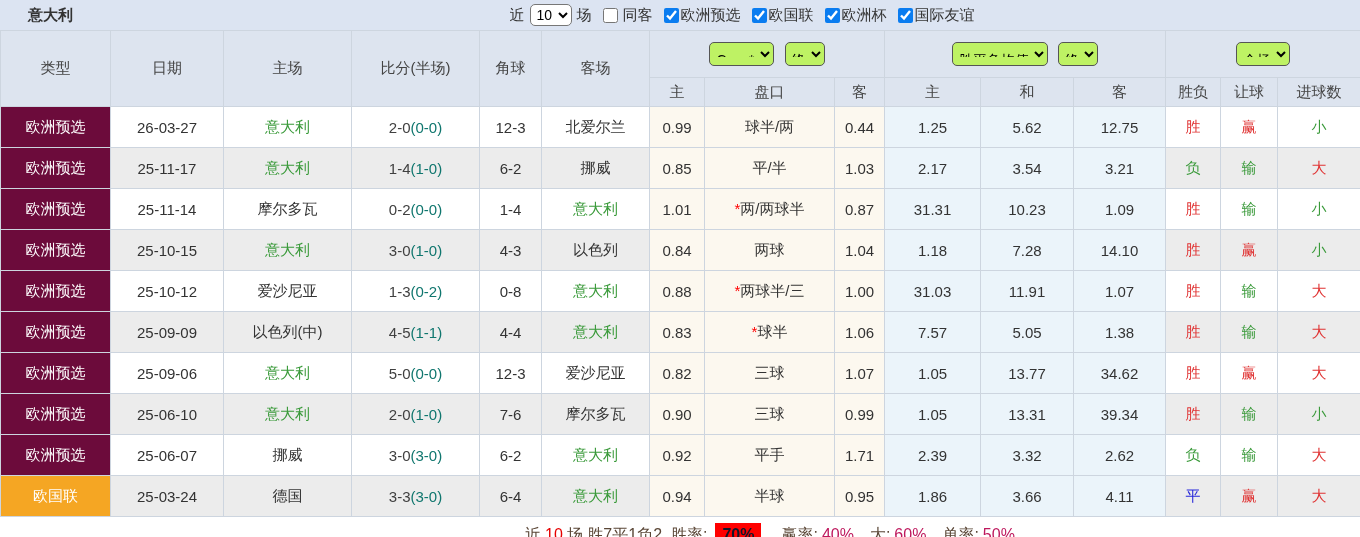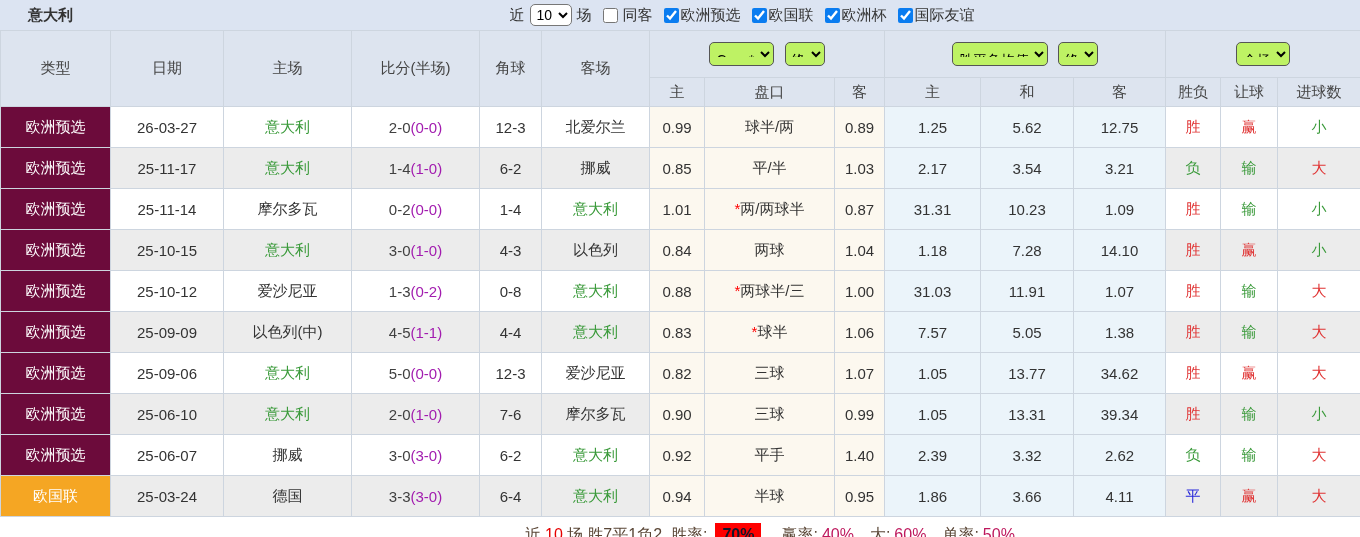--- a/index.html
+++ b/index.html
@@ -27,21 +27,21 @@
   td.type { color:#fff; font-size:15px; }
   td.maroon { background:#6c0b3b; }
   td.orange { background:#f5a623; }
   td.odds { background:#fcf8ef; }
   td.avg  { background:#ebf4fa;text-align:center; }
   .c-red   { color:#e03434; }
   .c-green { color:#3a9a3a; }
   .c-blue  { color:#2626d9; }
   .c-dark  { color:#333; }
   .score { color:#404040; }
-  .half  { color:#a21caf; }
+  .half  { color:#0f766e; }
   .star  { color:#ff0000; }
 
   
   .summary { height:36px; display:flex; align-items:center; justify-content:center; transform:translateX(90px); gap:4px; font-size:16px; color:#5a4636; }
   .summary .pct { color:#be185d; }
   .summary .num-red { color:#e60000; }
   .rate-chip { background:#ff0000; color:#0f172a; font-weight:bold; padding:3px 7px; margin:16px 4px;text-align:right; }
   .sp { width:8px; }
 </style>
 </head>
@@ -135,21 +135,21 @@
       <td class="c-green">意大利</td>
       <td>
         <span class="score">2-0</span><span class="half">(0-0)</span>
       </td>
       <td>12-3</td>
       <td class="c-dark">北爱尔兰</td>
       <td class="odds">0.99</td>
       <td class="odds">
         <span class="star"></span><span>球半/两</span>
       </td>
-      <td class="odds">0.89</td>
+      <td class="odds">0.44</td>
       <td class="avg">1.25</td>
       <td class="avg">5.62</td>
       <td class="avg">12.75</td>
       <td class="c-red">胜</td>
       <td class="c-red">赢</td>
       <td class="c-green">小</td>
     </tr>
 
     <tr>
       <td class="type maroon">欧洲预选</td>
@@ -311,21 +311,21 @@
       <td class="c-dark">挪威</td>
       <td>
         <span class="score">3-0</span><span class="half">(3-0)</span>
       </td>
       <td>6-2</td>
       <td class="c-green">意大利</td>
       <td class="odds">0.92</td>
       <td class="odds">
         <span class="star"></span><span>平手</span>
       </td>
-      <td class="odds">1.40</td>
+      <td class="odds">1.71</td>
       <td class="avg">2.39</td>
       <td class="avg">3.32</td>
       <td class="avg">2.62</td>
       <td class="c-green">负</td>
       <td class="c-green">输</td>
       <td class="c-red">大</td>
     </tr>
 
     <tr>
       <td class="type orange">欧国联</td>

